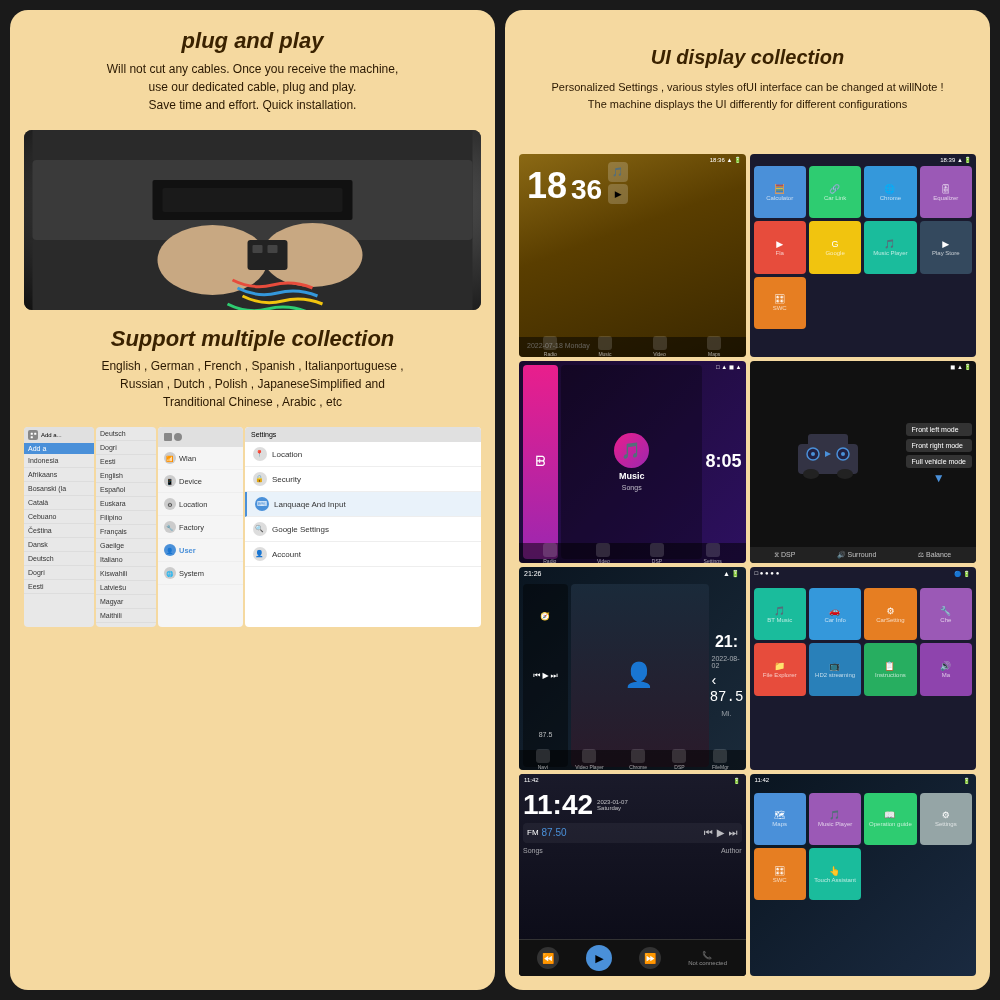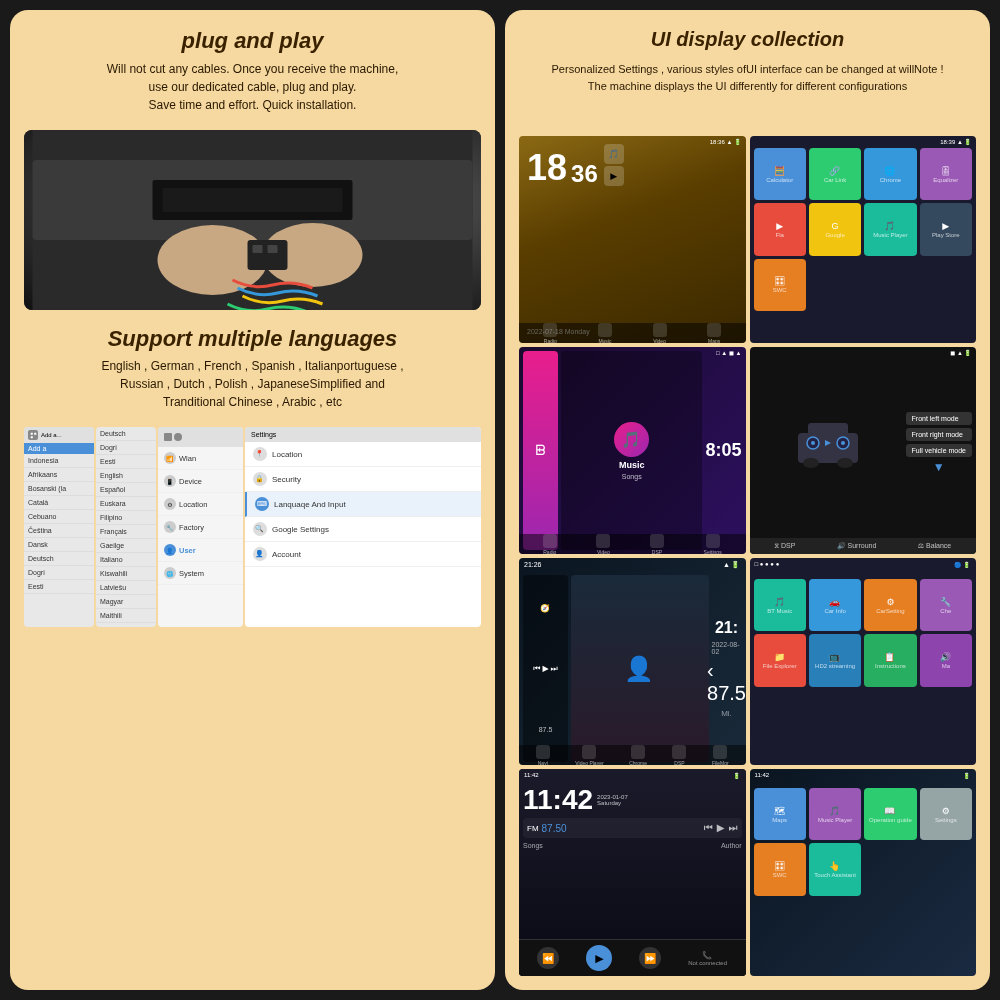--- a/index.html
+++ b/index.html
@@ -22,21 +22,21 @@
       display: flex;
       flex-direction: column;
       gap: 16px;
       overflow: hidden;
     }
 
     .right-panel {
       width: 490px;
       background: #f5d9a0;
       border-radius: 18px;
-      padding: 18px 14px 14px;
+      padding: 36px 14px 14px;
       display: flex;
       flex-direction: column;
       gap: 10px;
       overflow: hidden;
       justify-content: space-between;
     }
 
     .section-title-bold {
       font-size: 22px;
       font-weight: 900;
@@ -343,21 +343,21 @@
         <path d="M195 174 Q215 184 235 179 Q255 174 275 182" stroke="#2ecc71" stroke-width="3" fill="none"></path>
 
         <rect x="215" y="110" width="40" height="30" fill="#222" rx="3"></rect>
         <rect x="220" y="115" width="10" height="8" fill="#444" rx="1"></rect>
         <rect x="235" y="115" width="10" height="8" fill="#444" rx="1"></rect>
       </svg>
     </div>
   </div>
 
   <div class="languages-section">
-    <div class="section-title-bold">Support multiple languages</div>
+    <div class="section-title-bold">Support multiple collection</div>
     <div class="section-body-text">
       English , German , French , Spanish , Italianportuguese ,<br>
       Russian , Dutch , Polish , JapaneseSimplified and<br>
       Tranditional Chinese , Arabic , etc
     </div>
   </div>
 
   <div class="settings-mockup">
 
     <div class="lang-list">
@@ -477,21 +477,21 @@
 
   <div class="ui-screenshots-grid">
 
     <div class="ui-screenshot ss1">
       <div class="ss-inner">
         <div class="status-bar">18:36 ▲ 🔋</div>
         <div style="padding:8px;flex:1;display:flex;flex-direction:column;justify-content:space-between;">
           <div style="display:flex;align-items:flex-end;gap:2px;">
             <span style="font-size:36px;font-weight:900;color:white;line-height:1;">18</span>
             <span style="font-size:36px;font-weight:900;color:white;line-height:1;"> </span>
-            <span style="font-size:24px;font-weight:900;color:white;line-height:1;">36</span>
+            <span style="font-size:28px;font-weight:900;color:white;line-height:1;">36</span>
             <div style="margin-left:4px;display:flex;flex-direction:column;gap:2px;">
               <div style="width:20px;height:20px;background:rgba(255,255,255,0.2);border-radius:4px;display:flex;align-items:center;justify-content:center;font-size:9px;">🎵</div>
               <div style="width:20px;height:20px;background:rgba(255,255,255,0.2);border-radius:4px;display:flex;align-items:center;justify-content:center;font-size:9px;">▶</div>
             </div>
           </div>
           <div style="font-size:7px;color:rgba(255,255,255,0.7);">2022-07-18  Monday</div>
         </div>
         <div class="bottom-nav-bar">
           <div class="bnav-item">
               <div class="bnav-dot"></div>
@@ -652,21 +652,21 @@
             <div style="font-size:7px;color:rgba(255,255,255,0.7);">87.5</div>
           </div>
 
           <div style="flex:1;height:100%;background:linear-gradient(180deg,#1a2a3a,#2a1a2a);border-radius:4px;display:flex;align-items:center;justify-content:center;">
             <div style="font-size:24px;">👤</div>
           </div>
 
           <div style="width:30px;display:flex;flex-direction:column;align-items:center;justify-content:center;gap:4px;">
             <div style="font-size:16px;font-weight:bold;color:white;">21:</div>
             <div style="font-size:7px;color:rgba(255,255,255,0.6);">2022-08-02</div>
-            <div style="font-size:20px;color:white;">‹ 87.5</div>
+            <div style="font-size:14px;color:white;font-family:Liberation Mono, monospace;">‹ 87.5</div>
             <div style="font-size:8px;color:rgba(255,255,255,0.5);">Mi.</div>
           </div>
         </div>
         <div class="bottom-nav-bar">
           <div class="bnav-item">
               <div class="bnav-dot"></div>
               <span class="bnav-label">Navi</span>
             </div>
           <div class="bnav-item">
               <div class="bnav-dot"></div>

